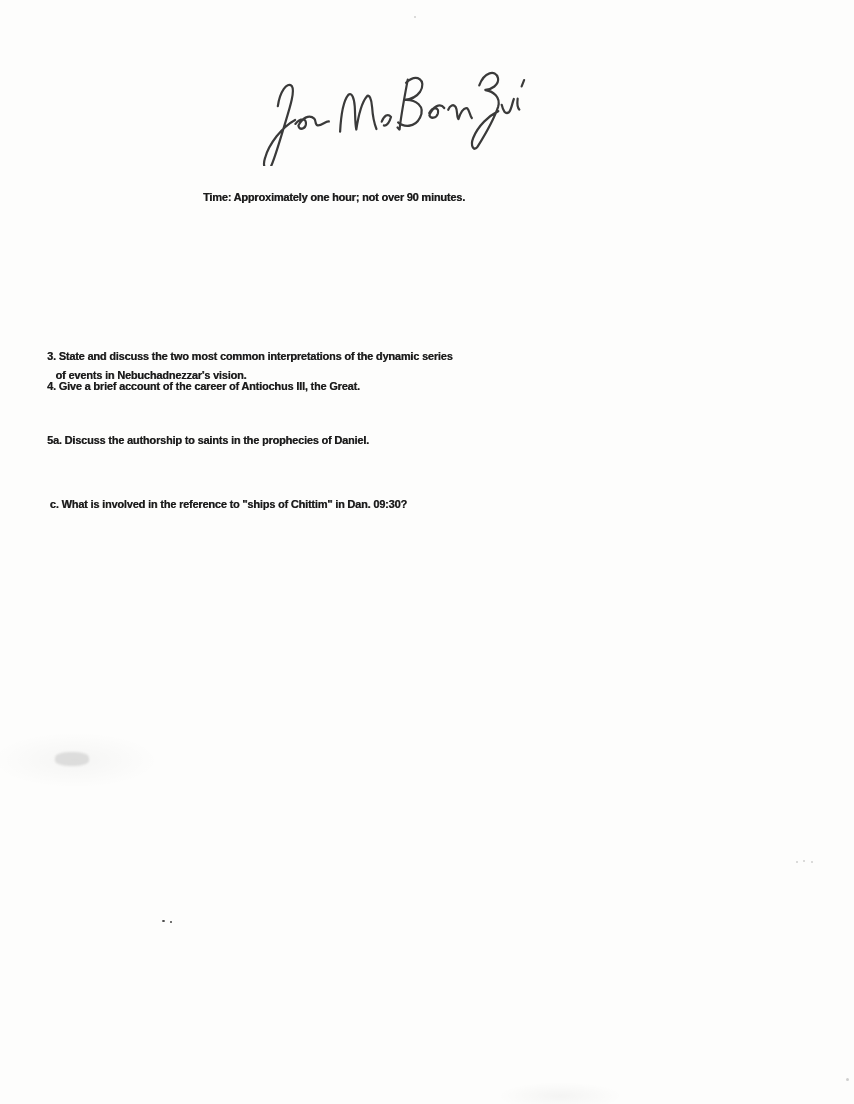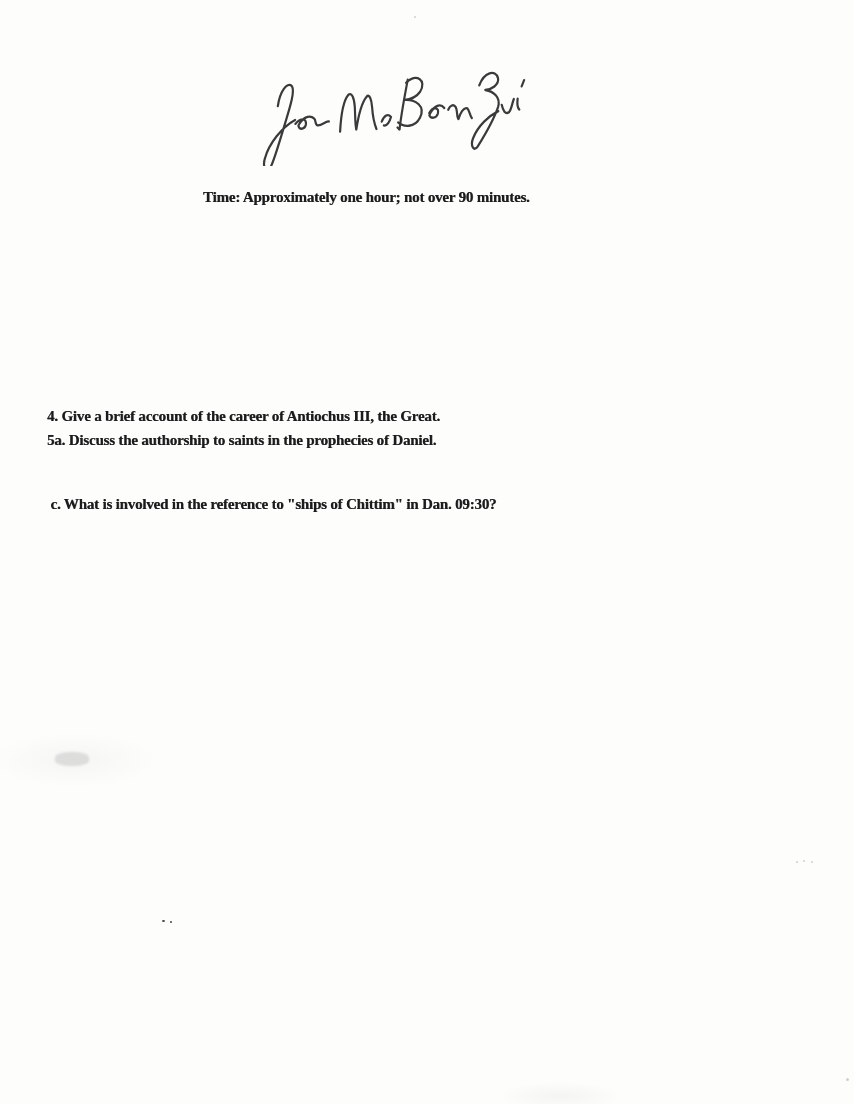--- a/index.html
+++ b/index.html
@@ -14,22 +14,22 @@
     background:
       radial-gradient(ellipse 120px 40px at 75px 760px, rgba(0,0,0,0.03), rgba(0,0,0,0) 70%),
       radial-gradient(ellipse 90px 20px at 560px 1096px, rgba(0,0,0,0.035), rgba(0,0,0,0) 70%),
       #fdfdfc;
     overflow: hidden;
     font-family: "Liberation Mono", "DejaVu Sans Mono", monospace;
   }
   .typewriter {
     position: absolute;
     white-space: pre;
-    font-family: Liberation Serif, serif;
-    font-size: 15px;
+    font-family: Liberation Sans, sans-serif;
+    font-size: 11px;
     line-height: 19px;
     font-weight: 700;
     color: #1b1b1b;
     text-shadow: 0.4px 0 0 rgba(25,25,25,0.65);
     letter-spacing: -0.2px;
   }
   .question { left: 47px; }
   .time-note { left: 203px; top: 188px; }
   .handwriting {
     position: absolute;
@@ -82,22 +82,24 @@
 
         <path d="M285,30 L288,24"></path>
       </g>
     </svg>
   </div>
 
   <div class="typewriter time-note">Time: Approximately one hour; not over 90 minutes.</div>
 
 
 
+  <div class="typewriter question" style="top:347px">3. State and discuss the two most common interpretations of the dynamic series
+   of events in Nebuchadnezzar's vision.</div>
 
-  <div class="typewriter question" style="top:407px">4. Give a brief account of the career of Antiochus III, the Great.</div>
+  <div class="typewriter question" style="top:377px">4. Give a brief account of the career of Antiochus III, the Great.</div>
 
   <div class="typewriter question" style="top:431px">5a. Discuss the authorship to saints in the prophecies of Daniel.</div>
 
 
   <div class="typewriter question" style="top:495px"> c. What is involved in the reference to "ships of Chittim" in Dan. 09:30?</div>
 
   <div class="speck blur" style="left:55px;  top:752px; width:34px; height:14px;"></div>
   <div class="speck" style="left:162px; top:920px; width:3px;  height:2px;"></div>
   <div class="speck" style="left:170px; top:921px; width:2px;  height:2px;"></div>
   <div class="speck faint" style="left:796px; top:861px; width:2px;  height:2px;"></div>

